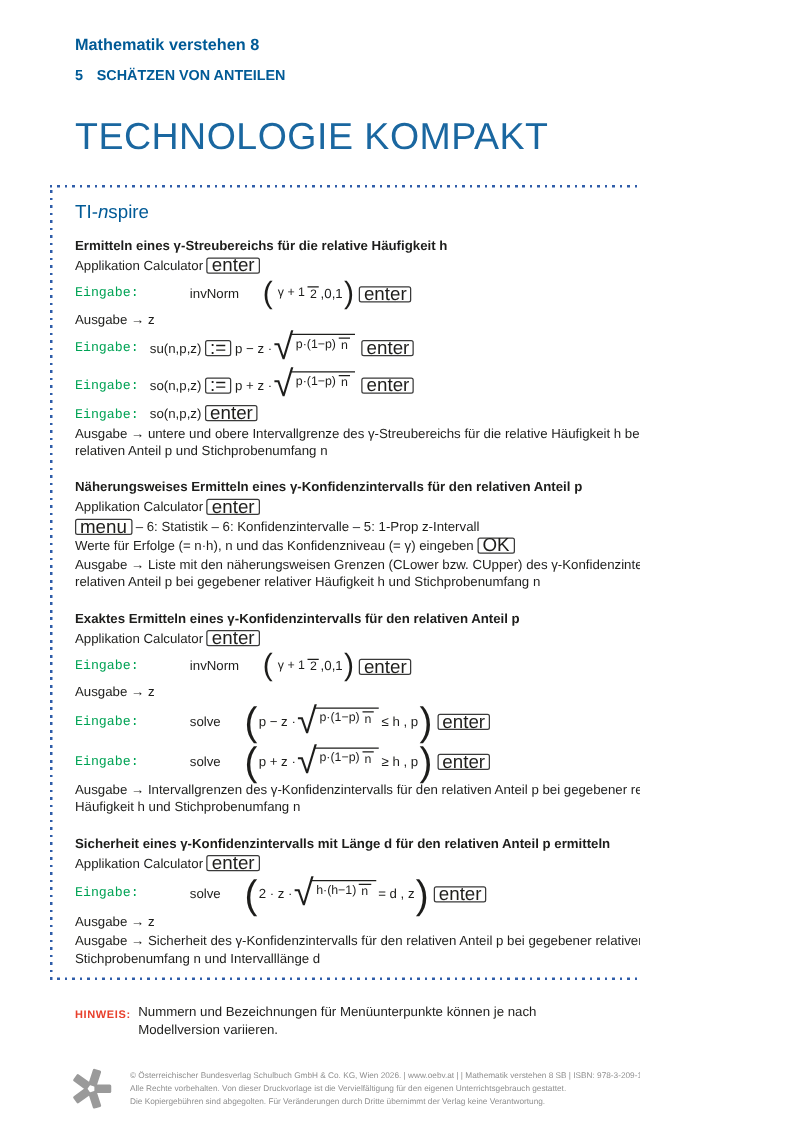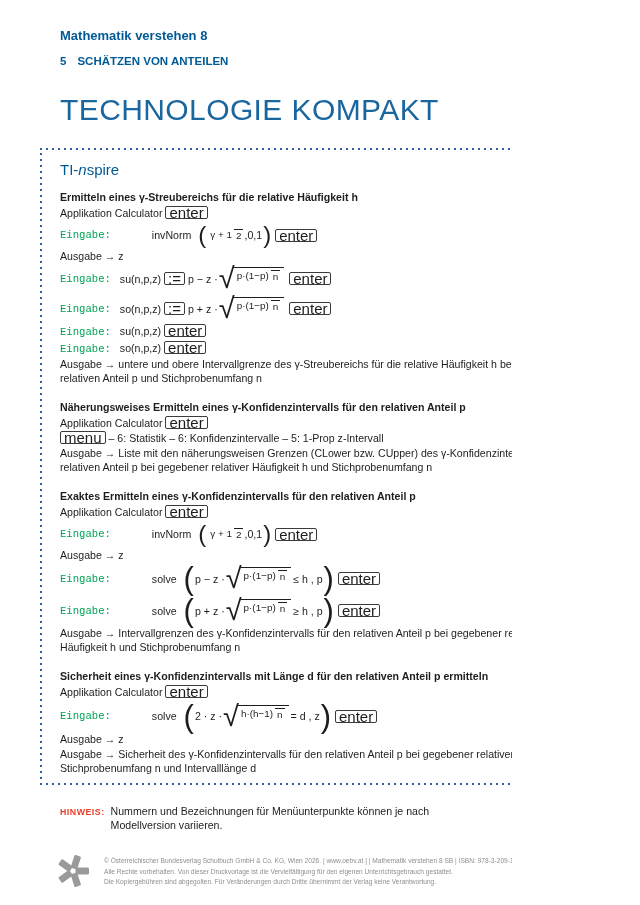--- a/index.html
+++ b/index.html
@@ -40,21 +40,21 @@
   .pline{font-size:10.6px;line-height:1.3;margin:1px 0;}
   .out{font-size:10.6px;line-height:1.32;margin:1px 0 0;}
   .lab-in{color:var(--green);margin-right:9px;font-family:Liberation Mono, monospace;}
   .key{
     display:inline-block;border:1px solid #3a3a3a;border-radius:2px;
     padding:0 3px;font-size:15px;line-height:11.5px;height:13px;
     vertical-align:-1px;margin:0 3px;background:#fff;color:var(--ink);
   }
   
   .fline{display:flex;align-items:center;min-height:27px;font-size:10.6px;margin:1px 0;}
-  .fline .fn{margin-right:6px;padding-left:32px;}
+  .fline .fn{margin-right:18px;padding-left:32px;}
   .fline .key{align-self:center;}
   .frac{display:inline-flex;flex-direction:row;align-items:stretch;text-align:center;font-size:9.9px;line-height:1.18;margin:0 1px;}
   .fnum{padding:0 2px;}
   .fden{border-top:1px solid var(--ink);padding:0 2px;}
   .sqrt{display:inline-flex;align-items:flex-start;margin:0 2px 0 1px;}
   .rad{font-size:29px;line-height:1;font-weight:300;letter-spacing:-1px;margin-right:-1px;}
   .radicand{border-top:1px solid var(--ink);padding:1px 3px 0 1px;margin-top:3px;}
   .paren{font-size:24px;font-weight:300;line-height:1;margin:0 1px;transform:scaleY(1.02);}
   .paren.tall{font-size:31px;}
   
@@ -122,29 +122,29 @@
         <span>p + z ·</span>
         <span class="sqrt">
             <span class="rad">√</span>
             <span class="radicand"><span class="frac">
                 <span class="fnum">p·(1−p)</span>
                 <span class="fden">n</span>
               </span></span>
           </span>
         <span class="key">enter</span>
       </div>
-      <p class="pline"><span class="lab-in">Eingabe:</span><span>su(n,p,z)</span><span class="key">enter</span></p>
       <p class="pline"><span class="lab-in">Eingabe:</span><span>so(n,p,z)</span><span class="key">enter</span></p>
       <p class="out">Ausgabe → untere und obere Intervallgrenze des γ-Streubereichs für die relative Häufigkeit h bei gegebenem relativen Anteil p und Stichprobenumfang n</p>
     </div>
 
     <div class="sec">
       <h3>Näherungsweises Ermitteln eines γ-Konfidenzintervalls für den relativen Anteil p</h3>
       <p class="pline"><span>Applikation Calculator</span><span class="key">enter</span></p>
       <p class="pline"><span class="key" style="margin-left:0;">menu</span><span>– 6: Statistik – 6: Konfidenzintervalle – 5: 1-Prop z-Intervall</span></p>
+      <p class="pline"><span>Werte für Erfolge (= n·h), n und das Konfidenzniveau (= γ) eingeben</span><span class="key">OK</span></p>
       <p class="out">Ausgabe → Liste mit den näherungsweisen Grenzen (CLower bzw. CUpper) des γ-Konfidenzintervalls für den relativen Anteil p bei gegebener relativer Häufigkeit h und Stichprobenumfang n</p>
     </div>
 
     <div class="sec">
       <h3>Exaktes Ermitteln eines γ-Konfidenzintervalls für den relativen Anteil p</h3>
       <p class="pline"><span>Applikation Calculator</span><span class="key">enter</span></p>
       <div class="fline">
         <span class="lab-in">Eingabe:</span>
         <span class="fn">invNorm</span>
         <span class="paren">(</span>

